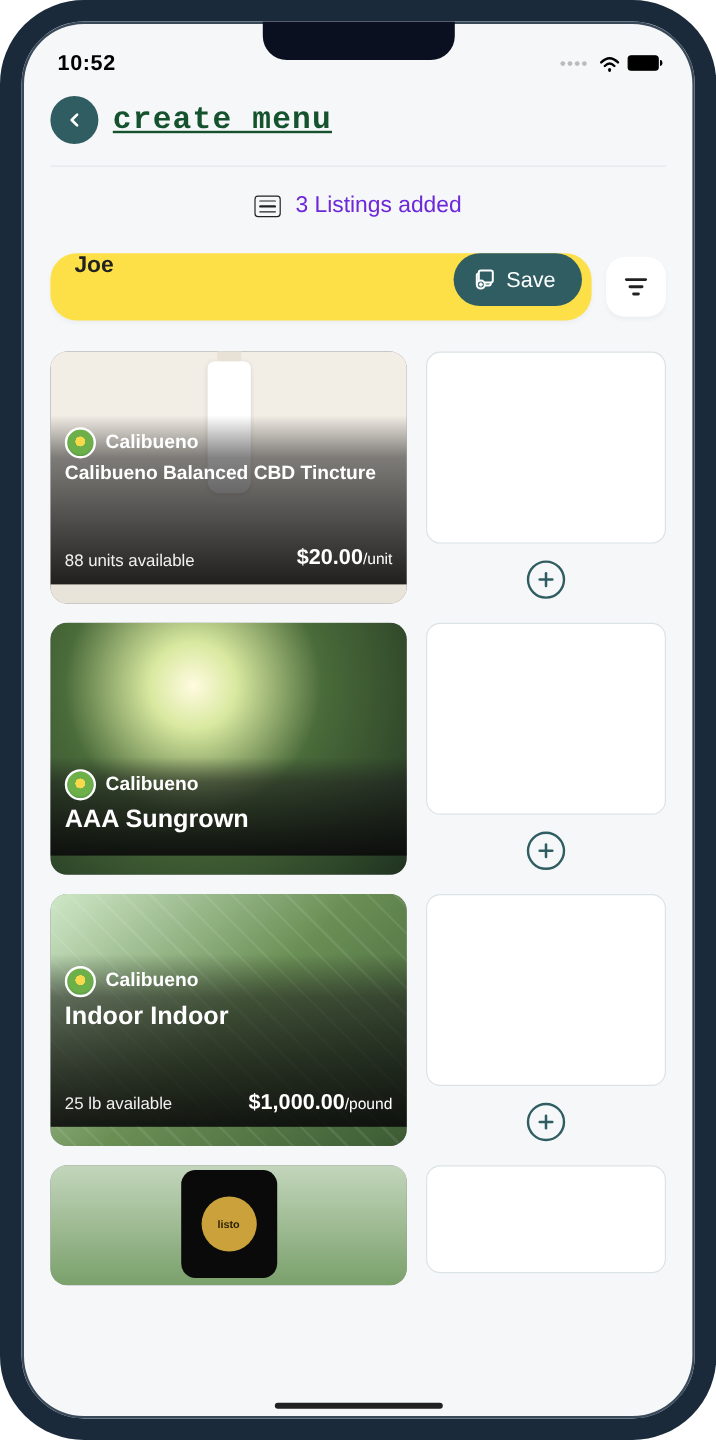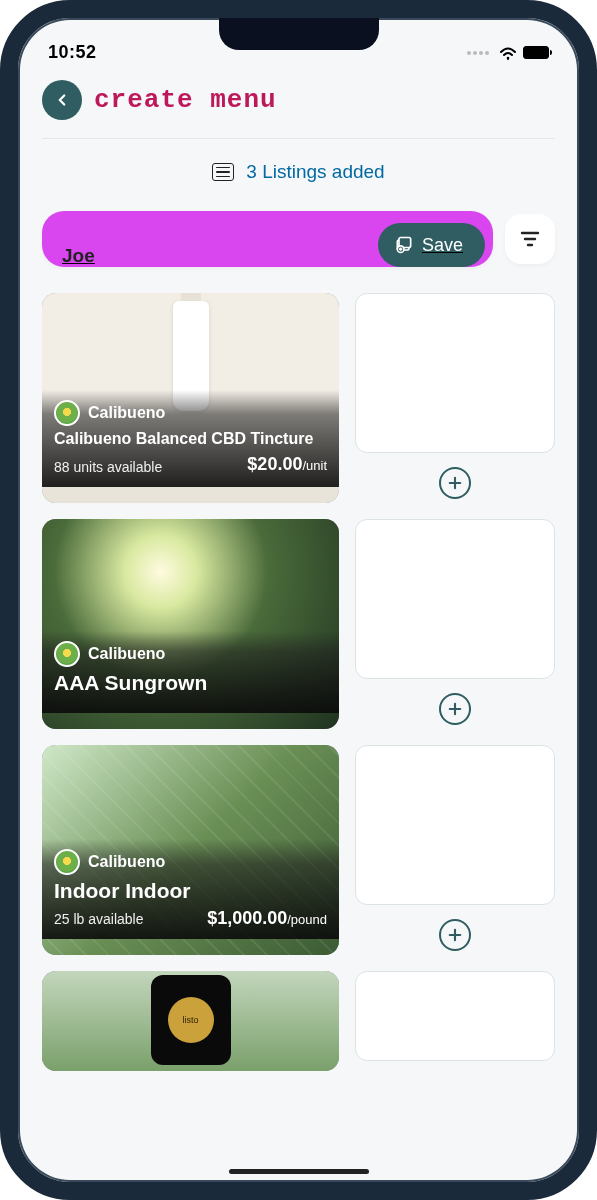--- a/index.html
+++ b/index.html
@@ -81,45 +81,45 @@
     width:40px;height:40px;border-radius:50%;
     background:#2f5d62;
     display:flex;align-items:center;justify-content:center;
     cursor:pointer;
   }
   .back-circle svg{stroke:#fff;}
   .page-title{
     font-family: "Courier New", monospace;
     font-size:26px;
     font-weight:700;
-    color:#be185d;
+    color:#14532d;
     letter-spacing:1px;
+    text-decoration:underline;
   }
 
   .listings-bar{
     display:flex;align-items:center;justify-content:center;
     gap:12px;
     padding:22px 0 28px;
   }
-  .listings-bar .label{font-size:19px;color:#0369a1;font-weight:500;}
+  .listings-bar .label{font-size:19px;color:#6d28d9;font-weight:500;}
   .list-icon{width:22px;height:18px;border:1.8px solid #222;border-radius:3px;display:flex;flex-direction:column;justify-content:space-evenly;padding:0 3px;}
   .list-icon span{height:1.8px;background:#222;border-radius:1px;}
 
   .name-row{
     display:flex;align-items:center;gap:12px;margin-bottom:26px;
   }
   .name-card{
     flex:1;
-    background:#d946ef;
+    background:#fde047;
     border-radius:22px;
     height:56px;
-    display:flex;align-items:flex-end;
+    display:flex;align-items:flex-start;
     padding:0 8px 0 20px;
     box-shadow:0 2px 4px rgba(0,0,0,0.04);
-    text-decoration:underline;
   }
   .name-input{
     flex:1;border:none;outline:none;
     font-size:19px;font-weight:600;color:#222;
     background:transparent;
   }
   .save-pill{
     background:#2f5d62;color:#fff;
     border-radius:22px;height:44px;
     display:flex;align-items:center;gap:8px;
@@ -165,41 +165,41 @@
     content:"";position:absolute;inset:0;
     background:repeating-linear-gradient(45deg,transparent 0 14px,rgba(255,255,255,.08) 14px 16px);
   }
   .bg-listo{
     background:linear-gradient(#c3d6bc,#7aa06b);
     display:flex;align-items:flex-start;justify-content:center;
   }
   .listo-phone{
     margin-top:4px;width:80px;height:90px;background:#0a0a0a;border-radius:12px;display:flex;align-items:center;justify-content:center;
   }
-  .listo-badge{width:46px;height:46px;border-radius:50%;background:#caa13a;display:flex;align-items:center;justify-content:center;color:#2a1f05;font-size:9px;font-weight:400;}
+  .listo-badge{width:46px;height:46px;border-radius:50%;background:#caa13a;display:flex;align-items:center;justify-content:center;color:#2a1f05;font-size:9px;font-weight:700;}
 
   .overlay{
     position:absolute;left:0;right:0;bottom:16px;
     padding:10px 12px 12px;
     background:linear-gradient(to bottom, rgba(40,40,40,0) 0%, rgba(30,30,30,.55) 25%, rgba(10,10,10,.9) 100%);
     color:#fff;
   }
   .brand-row{display:flex;align-items:center;gap:8px;margin-bottom:4px;}
   .brand-badge{
     width:26px;height:26px;border-radius:50%;
     background:radial-gradient(circle at 50% 45%, #f7d94c 0 25%, #6db04a 26% 60%, #2f7a3e 100%);
     border:2px solid #fff;
     flex-shrink:0;
   }
   .brand-name{font-weight:600;font-size:16px;}
   .product-title{font-weight:700;font-size:21px;line-height:1.15;margin-bottom:6px;}
   .product-title.small{font-size:16px;}
   .stats-row{display:flex;justify-content:space-between;align-items:flex-end;gap:18px;}
   .avail{font-size:14px;color:#f0f0f0;}
-  .price{font-size:18px;font-weight:700;white-space:nowrap;}
+  .price{font-size:18px;font-weight:700;white-space:nowrap;margin-top:44px;}
   .price .per{font-size:13px;font-weight:500;}
 
   .slot{
     display:flex;flex-direction:column;align-items:center;gap:14px;
   }
   .slot-box{
     width:100%;height:160px;border:1px solid #dbe3e5;border-radius:12px;background:#fff;position:relative;
   }
   .slot-box::after{content:"";position:absolute;inset:10px;border:0px solid #eee;}
   .add-circle{

